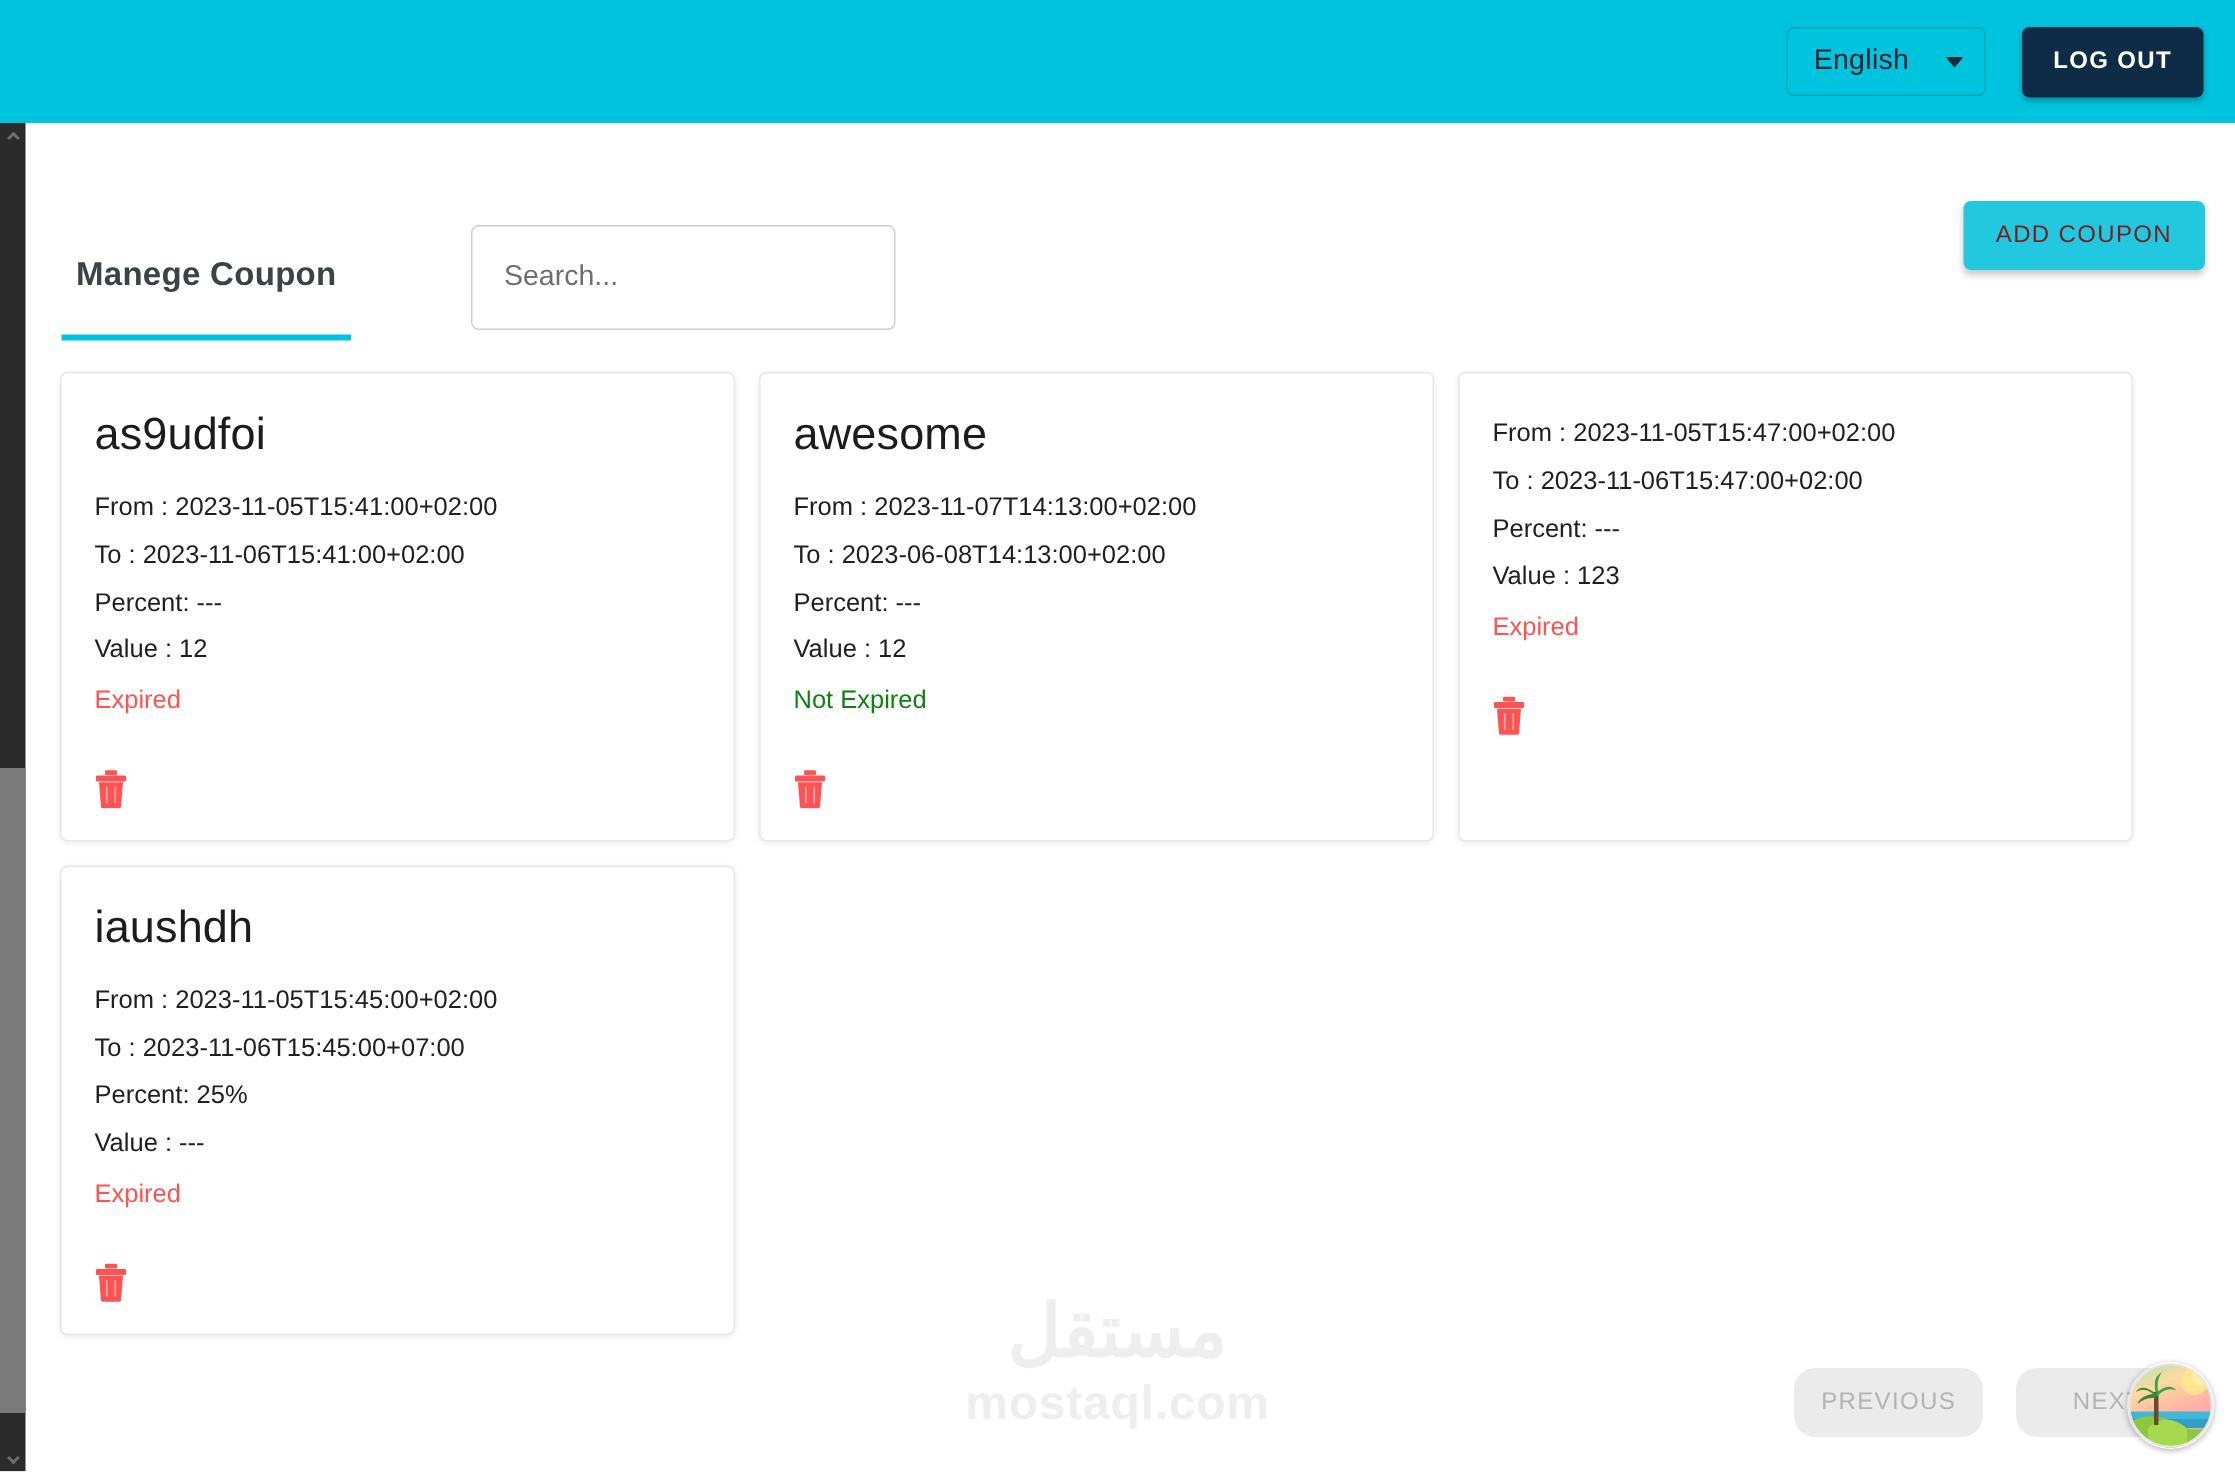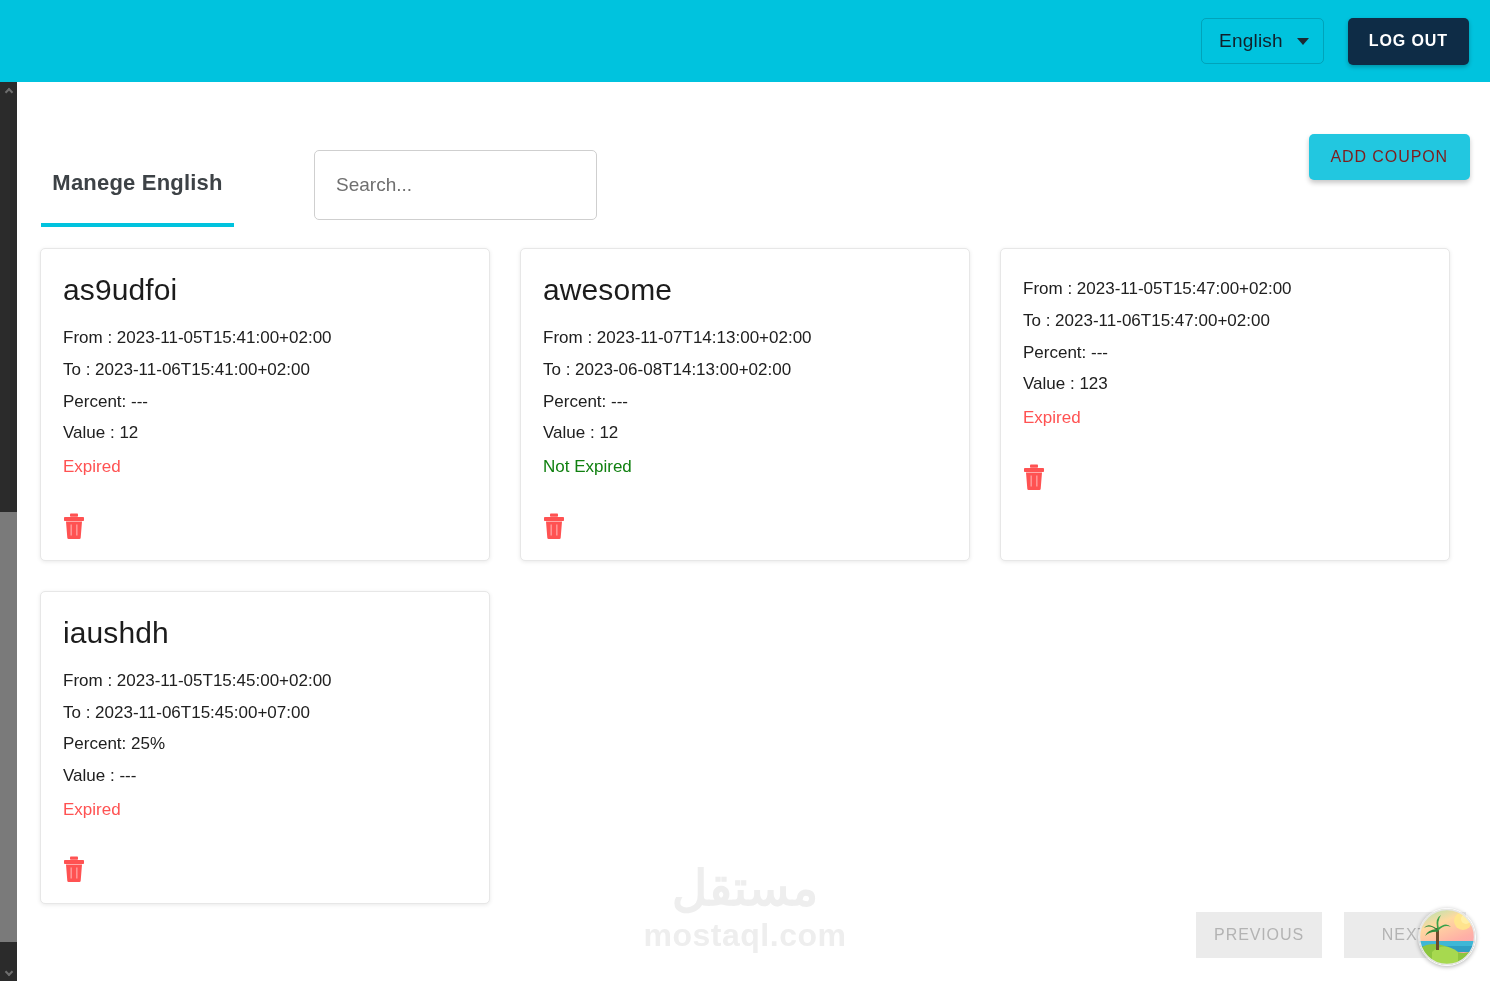--- a/index.html
+++ b/index.html
@@ -33,21 +33,21 @@
   .lang-select {
     height: 46px;
     min-width: 122px;
     margin-right: 24px;
     padding: 0 14px 0 17px;
     border: 1px solid rgba(0,0,0,0.16);
     border-radius: 5px;
     background: transparent;
     display: flex;
     align-items: center;
-    gap: 14px;
+    gap: 24px;
     cursor: pointer;
   }
   .lang-select .lang-label {
     font-size: 19px;
     color: #10202b;
     letter-spacing: .2px;
   }
   .caret {
     width: 0; height: 0;
     border-left: 6px solid transparent;
@@ -170,21 +170,21 @@
   }
   .search-box::placeholder { color: #6f6f6f; }
 
   
   .cards {
     position: absolute;
     left: 40px; top: 166px;
     width: 1412px;
     display: flex;
     flex-wrap: wrap;
-    gap: 30px;
+    gap: 16px;
   }
   .card {
     width: 450px;
     background: #ffffff;
     border: 1px solid #e7e7e7;
     border-radius: 5px;
     box-shadow: 0 1px 4px rgba(0,0,0,0.09);
     padding: 24px 22px 16px 22px;
   }
   .card-title {
@@ -258,21 +258,21 @@
     gap: 22px;
     align-items: center;
   }
   .page-btn {
     height: 46px;
     min-width: 122px;
     padding: 0 18px;
     background: #ebebeb;
     color: #b3b3b3;
     border: none;
-    border-radius: 0;
+    border-radius: 14px;
     font-size: 16px;
     font-weight: 500;
     letter-spacing: .9px;
     font-family: "Liberation Sans", sans-serif;
     cursor: default;
   }
 
   .avatar {
     position: absolute;
     right: 14px;
@@ -307,21 +307,21 @@
         <i></i>
       </div>
   </div>
 
   <div class="content">
 
     <button class="add-coupon-btn">ADD COUPON</button>
 
     <div class="header-row">
       <div class="tab">
-        <span class="tab-label">Manege English</span>
+        <span class="tab-label">Manege Coupon</span>
         <span class="tab-underline"></span>
       </div>
       <input class="search-box" type="text" placeholder="Search..." style="">
     </div>
 
     <div class="cards" id="cards-container">
         <div class="card">
       <div class="card-title">as9udfoi</div>
       <div class="card-line">From : 2023-11-05T15:41:00+02:00</div>
       <div class="card-line">To : 2023-11-06T15:41:00+02:00</div>

